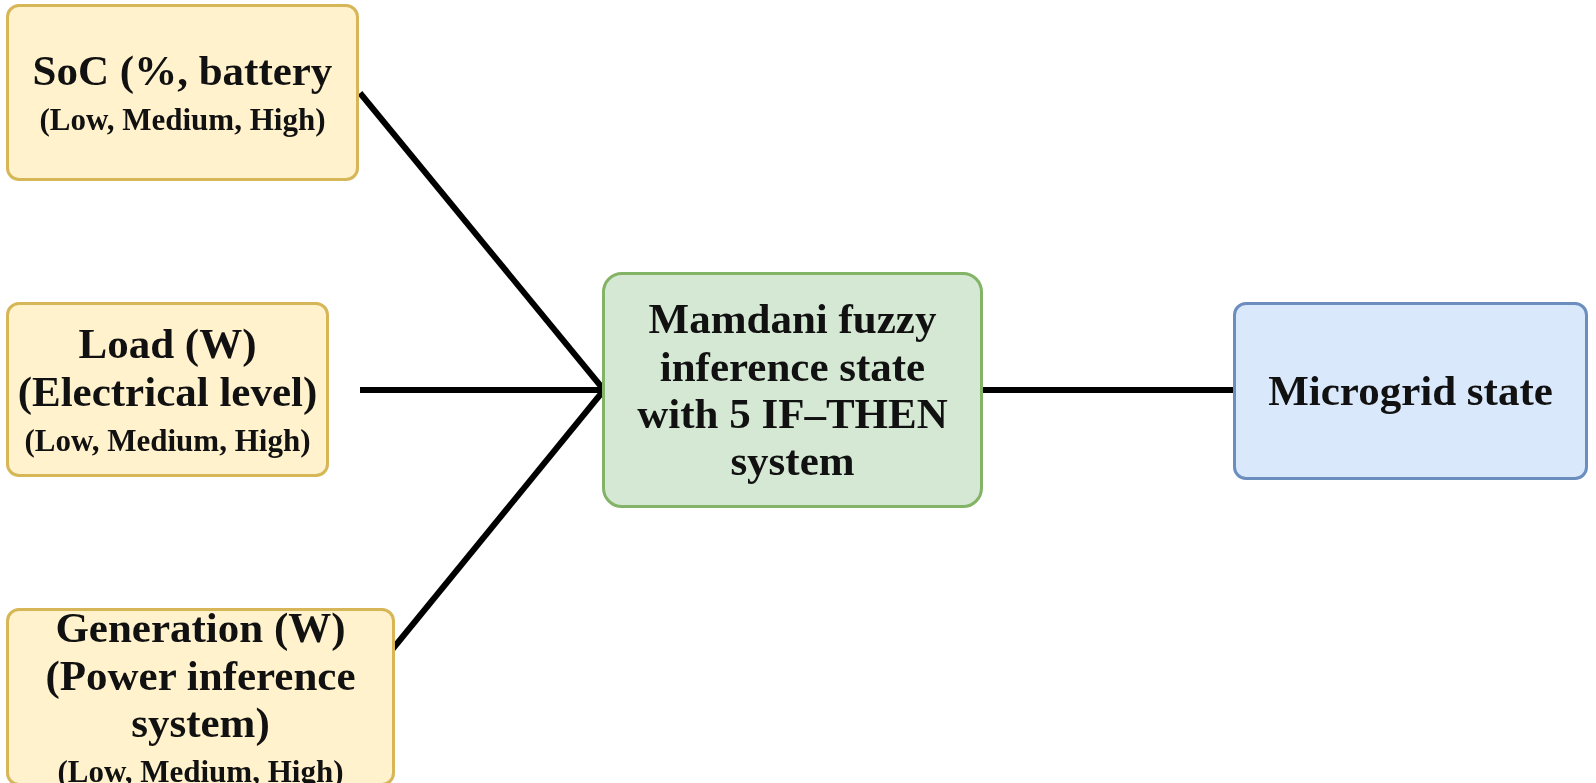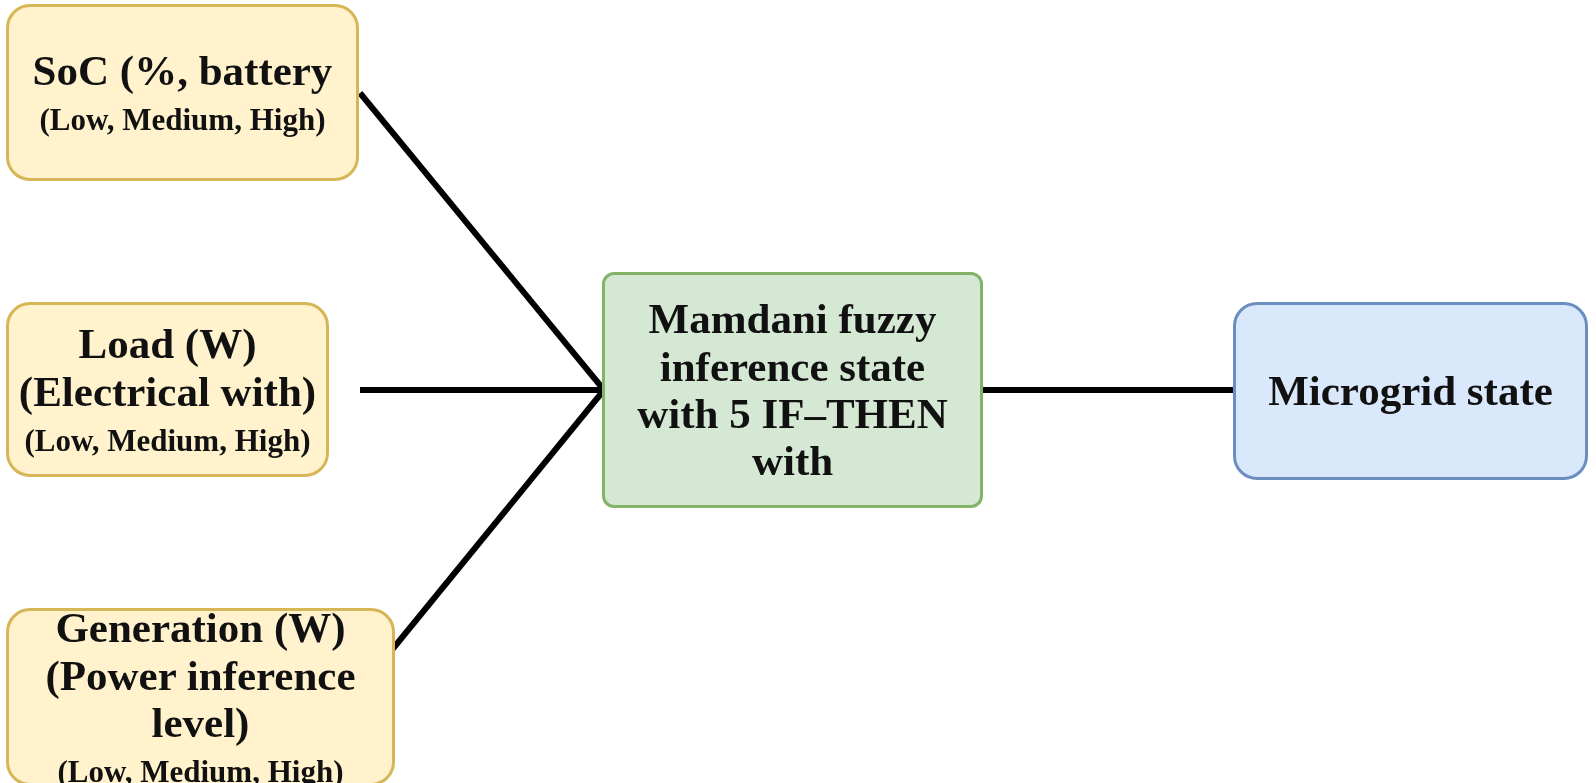--- a/index.html
+++ b/index.html
@@ -25,21 +25,21 @@
     height: 783px;
   }
   svg.connectors line {
     stroke: var(--connector, #000000);
     stroke-width: 6;
   }
   .node {
     position: absolute;
     box-sizing: border-box;
     border: 3px solid #000;
-    border-radius: 24px;
+    border-radius: 13px;
     display: flex;
     flex-direction: column;
     justify-content: center;
     align-items: center;
     text-align: center;
     padding: 2px 4px;
   }
   .node.input {
     background: var(--input-fill, #fff2cc);
     border-color: var(--input-border, #d6b656);
@@ -63,21 +63,21 @@
   .subtitle {
     font-size: 31px;
     line-height: 1.15;
     margin-top: 8px;
     white-space: nowrap;
   }
   
   #node-soc        { left: 6px;    top: 4px;   width: 353px; height: 177px; }
   #node-load       { left: 6px;    top: 302px; width: 323px; height: 175px; }
   #node-generation { left: 6px;    top: 608px; width: 389px; height: 178px; }
-  #node-inference  { left: 602px;  top: 272px; width: 381px; height: 236px; border-radius: 12px; }
+  #node-inference  { left: 602px;  top: 272px; width: 381px; height: 236px; border-radius: 20px; }
   #node-output     { left: 1233px; top: 302px; width: 355px; height: 178px; }
 </style>
 </head>
 <body>
 
 <div class="canvas">
 
   <svg class="connectors" viewBox="0 0 1596 783" xmlns="http://www.w3.org/2000/svg">
     <line x1="360" y1="93" x2="604" y2="390"></line>
     <line x1="360" y1="390" x2="604" y2="390"></line>
@@ -88,40 +88,40 @@
   <div id="node-soc" class="node input">
     <div class="title">
       <span class="tline">SoC (%, battery</span>
     </div>
     <div class="subtitle">(Low, Medium, High)</div>
   </div>
 
   <div id="node-load" class="node input">
     <div class="title">
       <span class="tline">Load (W)</span>
-      <span class="tline">(Electrical with)</span>
+      <span class="tline">(Electrical level)</span>
     </div>
     <div class="subtitle">(Low, Medium, High)</div>
   </div>
 
   <div id="node-generation" class="node input">
     <div class="title">
       <span class="tline">Generation (W)</span>
       <span class="tline">(Power inference</span>
-      <span class="tline">level)</span>
+      <span class="tline">system)</span>
     </div>
     <div class="subtitle">(Low, Medium, High)</div>
   </div>
 
   <div id="node-inference" class="node process">
     <div class="title">
       <span class="tline">Mamdani fuzzy</span>
       <span class="tline">inference state</span>
       <span class="tline">with 5 IF–THEN</span>
-      <span class="tline">with</span>
+      <span class="tline">system</span>
     </div>
   </div>
 
   <div id="node-output" class="node output">
     <div class="title">
       <span class="tline">Microgrid state</span>
     </div>
   </div>
 
 </div>

